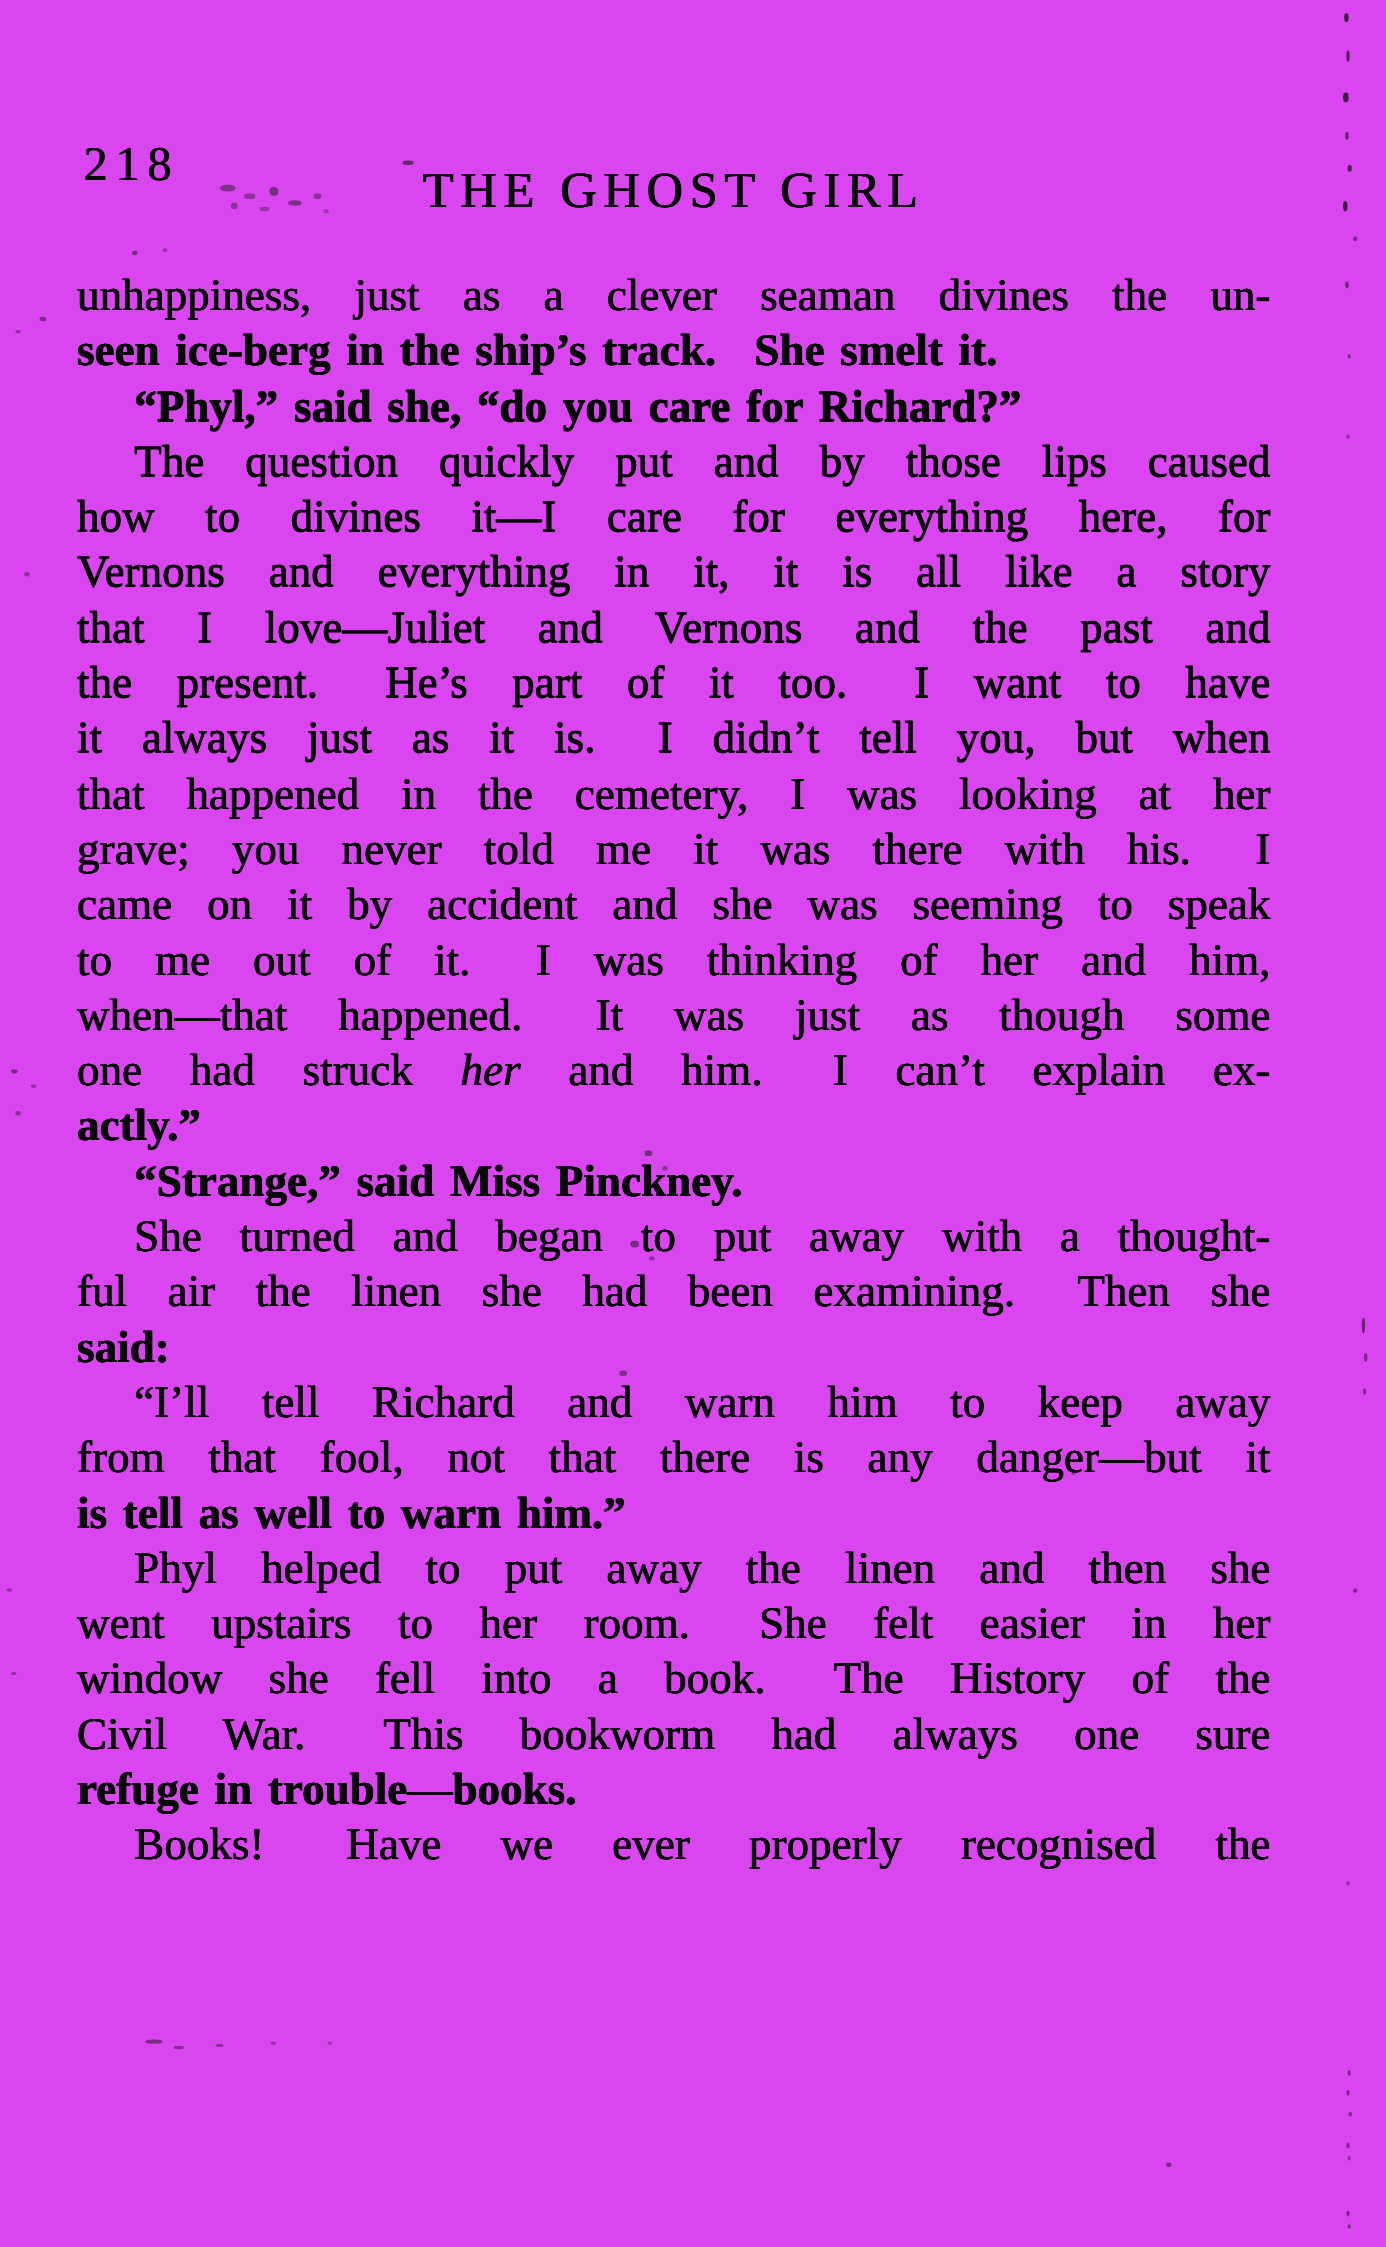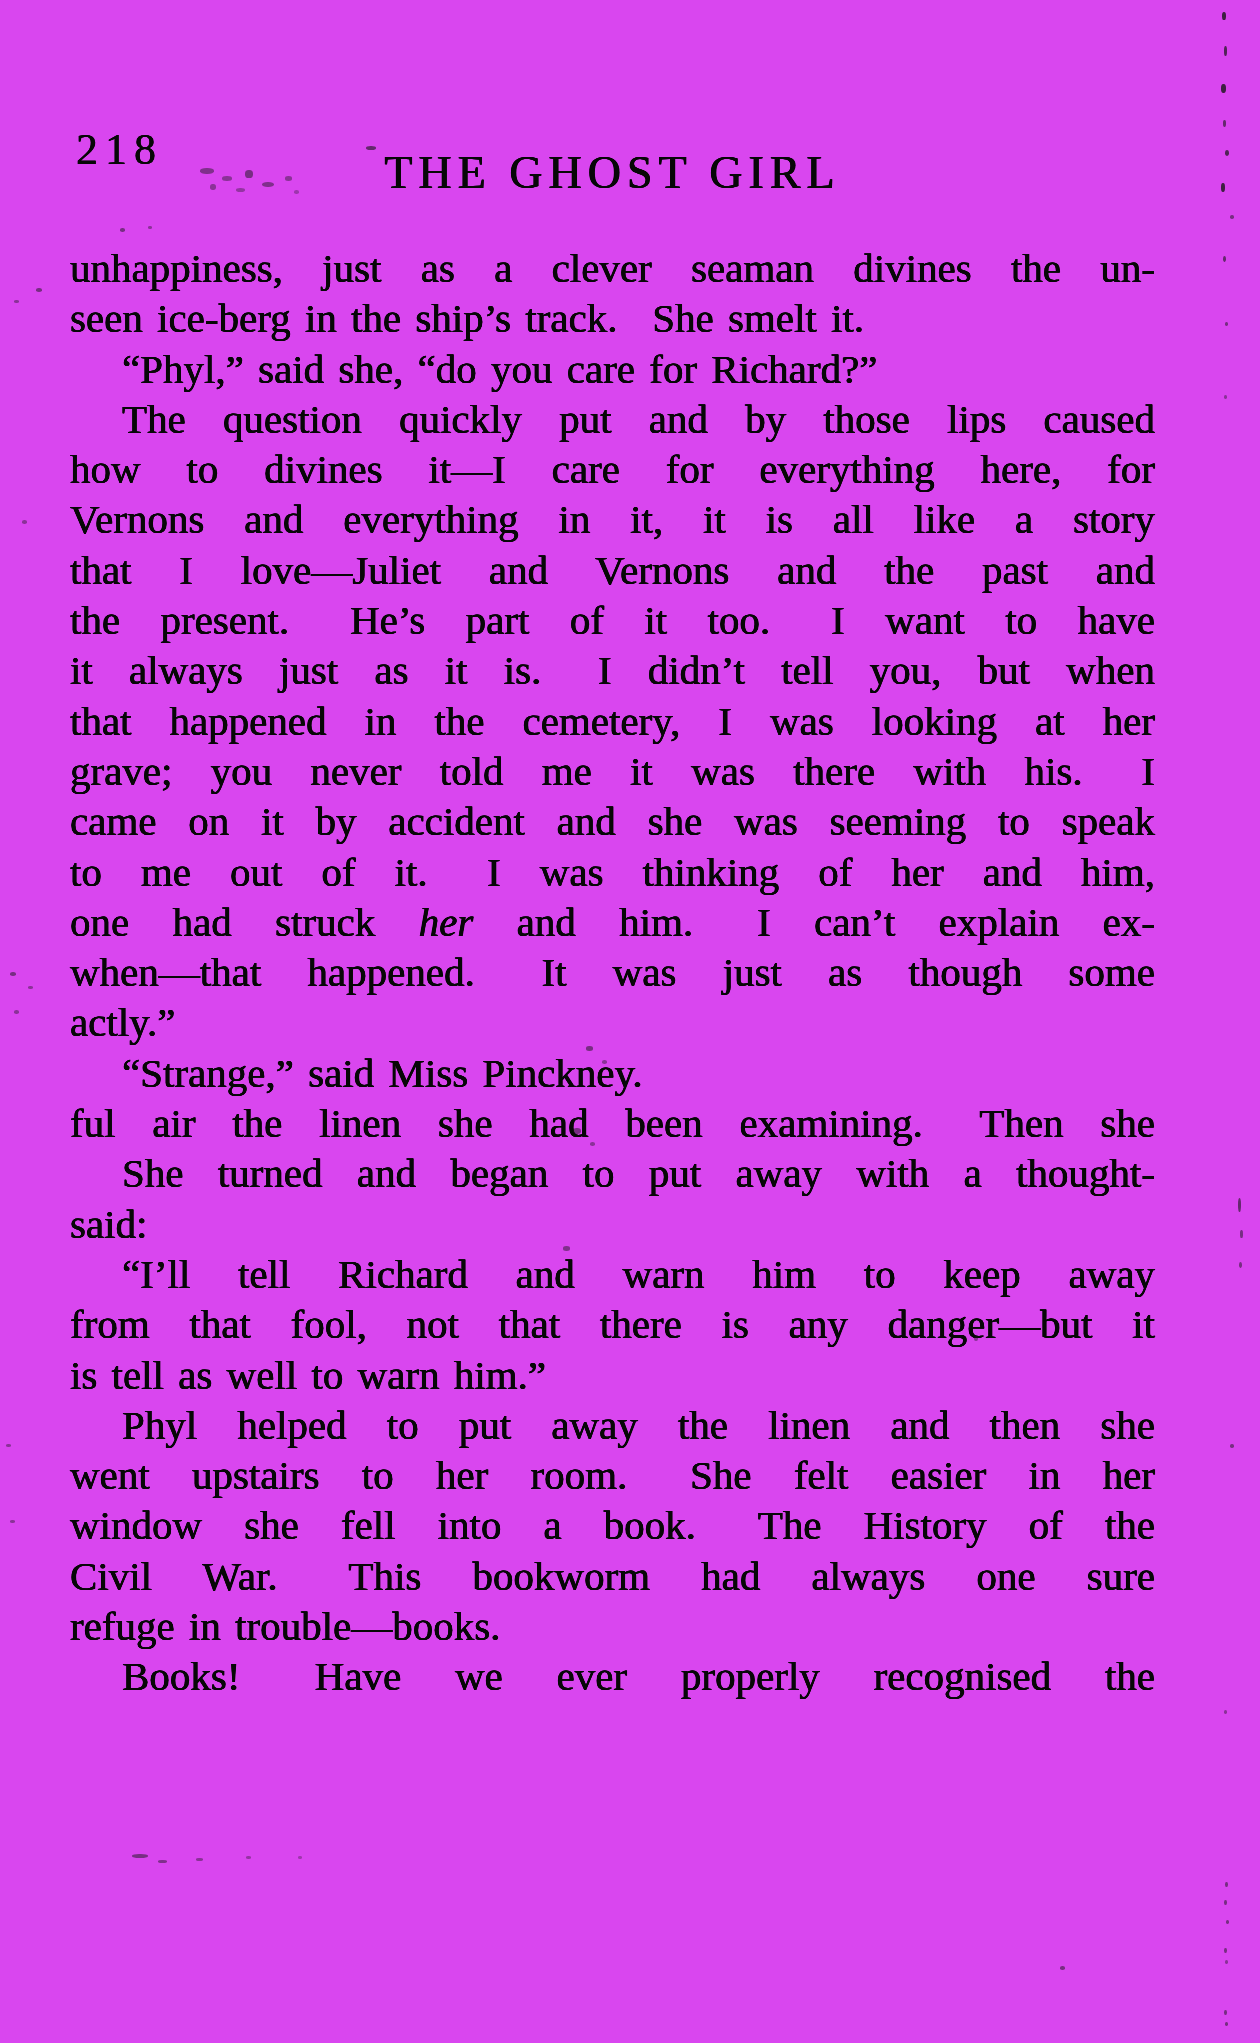--- a/index.html
+++ b/index.html
@@ -52,21 +52,21 @@
     font-size: 41px;
     line-height: 50.3px;
     word-spacing: 4px;
     text-shadow: 0.35px 0 currentColor, -0.35px 0 currentColor, 0 0.25px currentColor;
   }
   .line { min-height: 50.3px; }
   .j {
     text-align: justify;
     text-align-last: justify;
   }
-  .end { text-align: left; text-align-last: left; }
+  .end { text-align: left; text-align-last: left; font-weight: bold; }
   .ind { text-indent: 52px; }
   .it { font-style: italic; }
   
   .mark {
     position: absolute;
     background: #151515;
     border-radius: 45%;
     pointer-events: none;
   }
 </style>
@@ -87,26 +87,26 @@
     <div class="line j ind">The question quickly put and by those lips caused</div>
     <div class="line j">how to divines it—I care for everything here, for</div>
     <div class="line j">Vernons and everything in it, it is all like a story</div>
     <div class="line j">that I love—Juliet and Vernons and the past and</div>
     <div class="line j">the present.  He’s part of it too.  I want to have</div>
     <div class="line j">it always just as it is.  I didn’t tell you, but when</div>
     <div class="line j">that happened in the cemetery, I was looking at her</div>
     <div class="line j">grave; you never told me it was there with his.  I</div>
     <div class="line j">came on it by accident and she was seeming to speak</div>
     <div class="line j">to me out of it.  I was thinking of her and him,</div>
+    <div class="line j">when—that happened.  It was just as though some</div>
     <div class="line j"><span>one had struck </span><span class="it">her</span><span> and him.  I can’t explain ex-</span></div>
-    <div class="line j">when—that happened.  It was just as though some</div>
     <div class="line end">actly.”</div>
     <div class="line end ind">“Strange,” said Miss Pinckney.</div>
+    <div class="line j ind">She turned and began to put away with a thought-</div>
     <div class="line j">ful air the linen she had been examining.  Then she</div>
-    <div class="line j ind">She turned and began to put away with a thought-</div>
     <div class="line end">said:</div>
     <div class="line j ind">“I’ll tell Richard and warn him to keep away</div>
     <div class="line j">from that fool, not that there is any danger—but it</div>
     <div class="line end">is tell as well to warn him.”</div>
     <div class="line j ind">Phyl helped to put away the linen and then she</div>
     <div class="line j">went upstairs to her room.  She felt easier in her</div>
     <div class="line j">window she fell into a book.  The History of the</div>
     <div class="line j">Civil War.  This bookworm had always one sure</div>
     <div class="line end">refuge in trouble—books.</div>
     <div class="line j ind">Books!  Have we ever properly recognised the</div>

